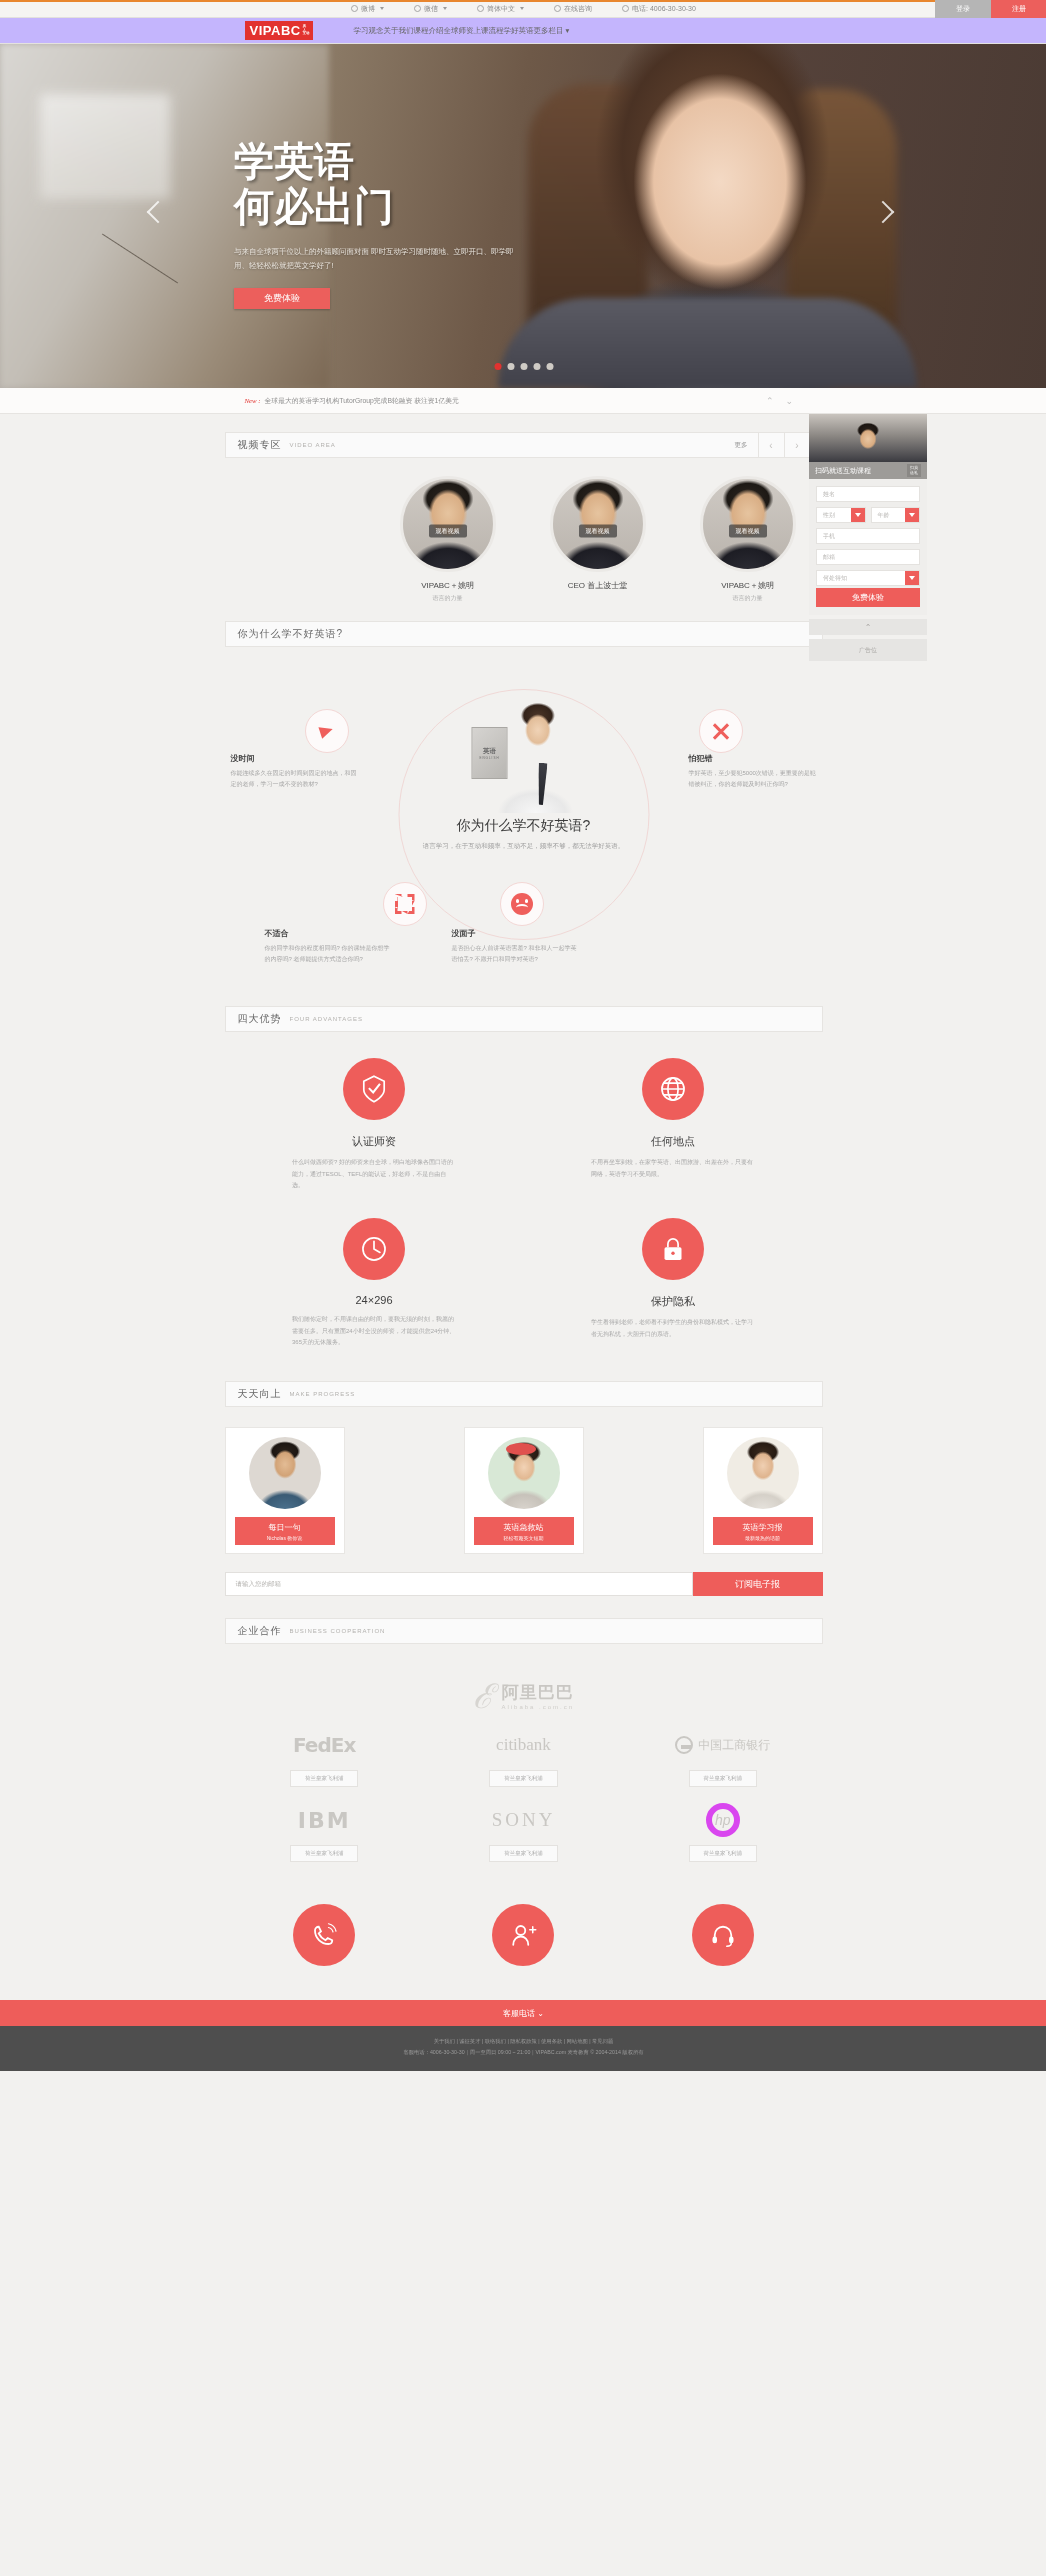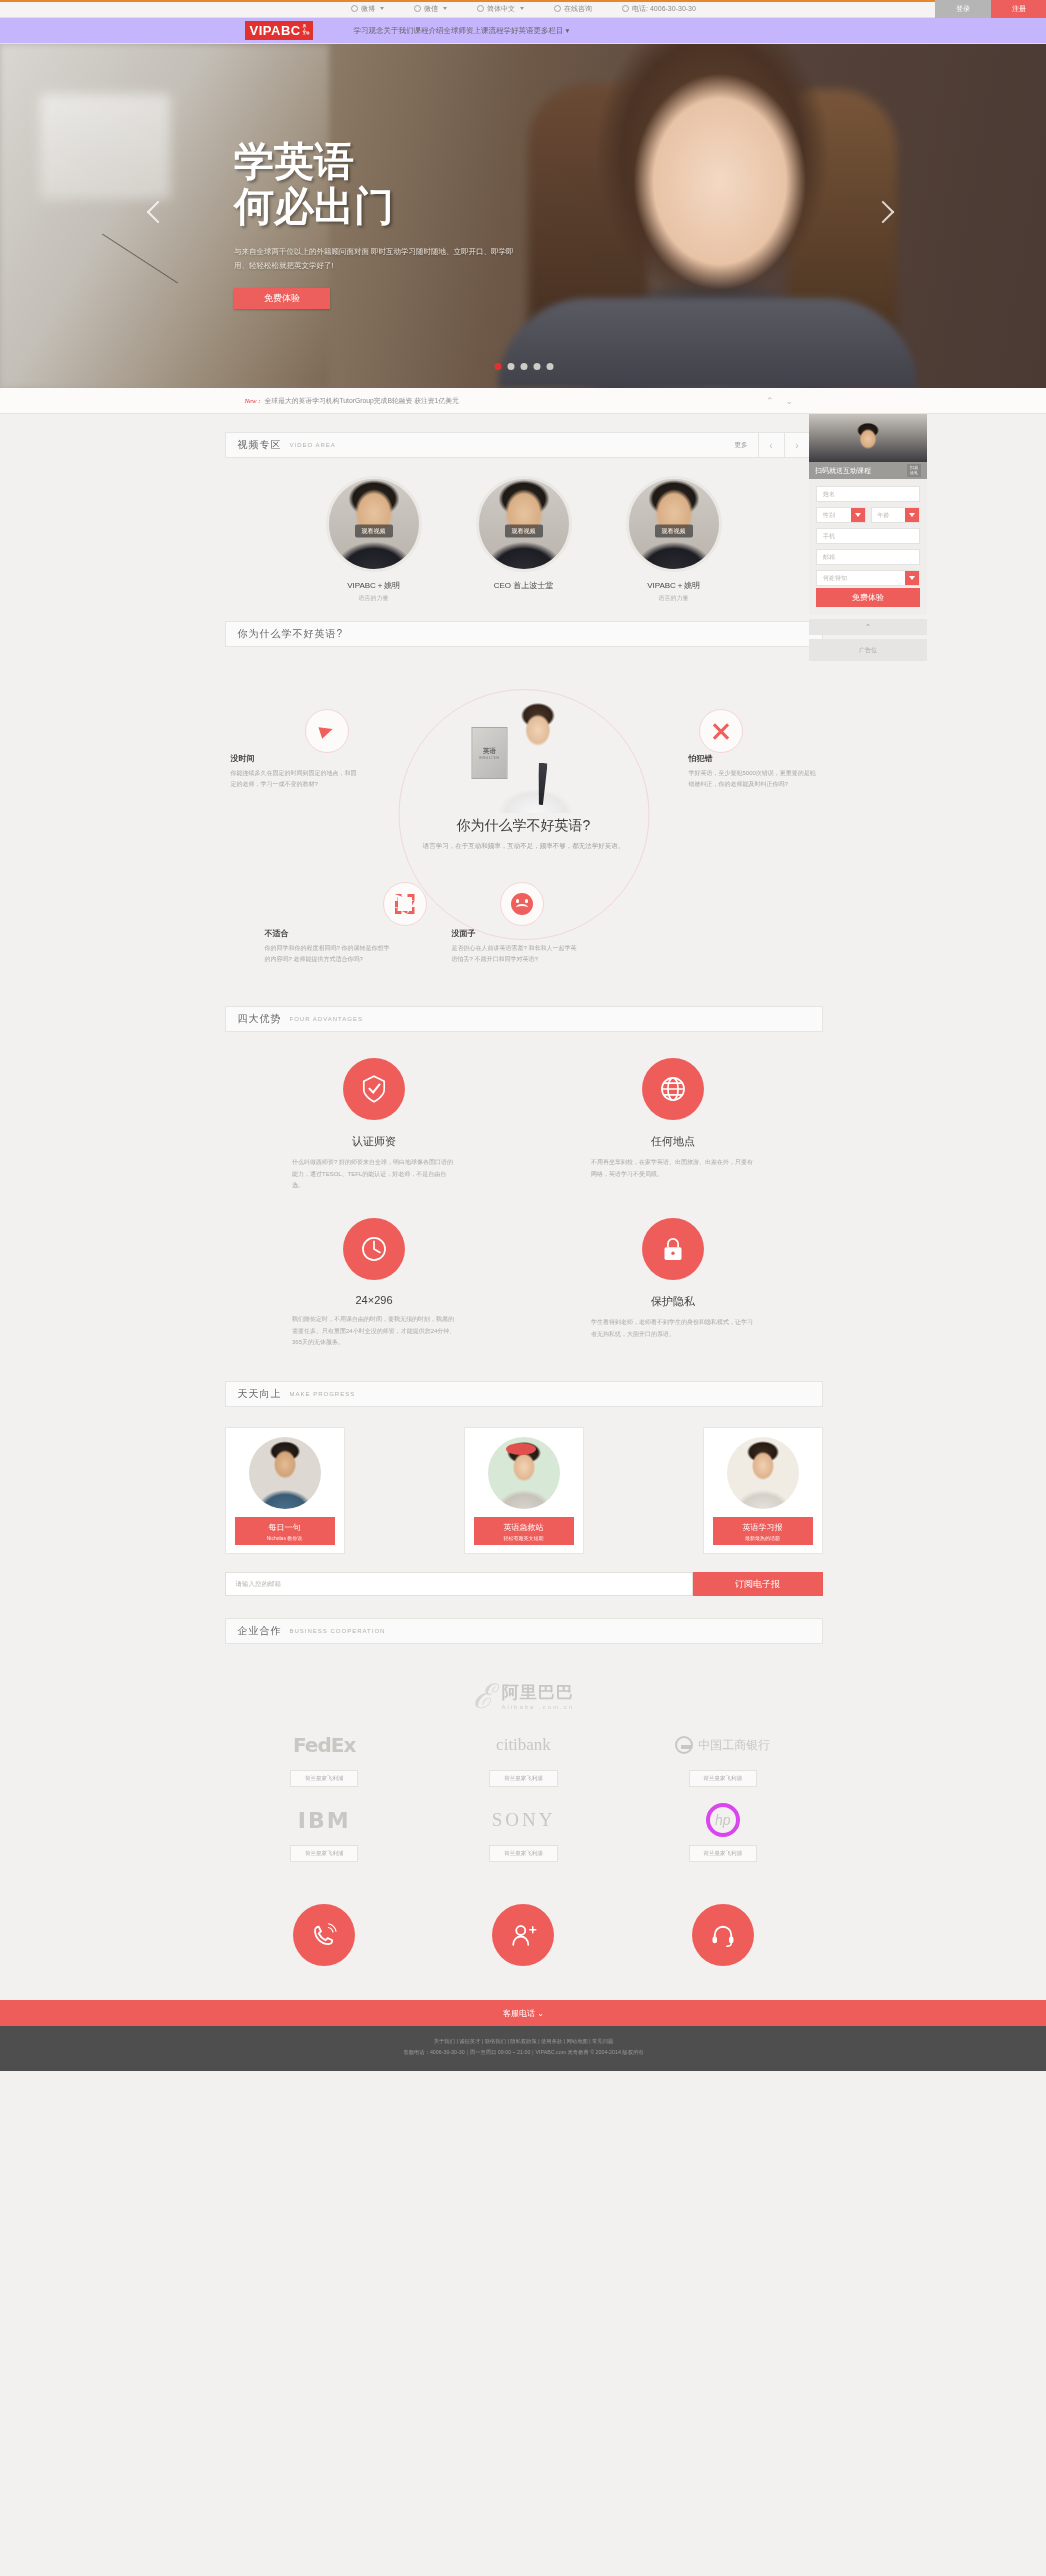--- a/index.html
+++ b/index.html
@@ -120,21 +120,21 @@
     background:#fafafa; border:1px solid #e6e4e1; height:26px;
     display:flex; align-items:center; padding:0 12px; margin-bottom:14px;
   }
   .sec-cn { font-size:10px; color:#666; letter-spacing:1px; }
   .sec-en { font-size:6px; color:#b3b1ae; margin-left:8px; letter-spacing:1px; }
   .sec-tools { margin-left:auto; display:flex; align-items:center; height:100%; }
   .sec-more { font-size:6.5px; color:#999; padding:0 10px; cursor:pointer; }
   .sec-arrow { width:26px; height:26px; border-left:1px solid #e6e4e1; display:flex; align-items:center; justify-content:center; color:#c4c2bf; font-size:10px; cursor:pointer; }
 
   
-  .videos { display:flex; justify-content:center; padding:4px 0 18px; }
+  .videos { display:flex; justify-content:flex-end; padding:4px 0 18px; }
   .video-card { width:150px; text-align:center; }
   .vthumb {
     width:96px; height:96px; border-radius:50%; margin:0 auto; position:relative; overflow:hidden;
     border:3px solid #ebe9e6; background:#ddd9d4;
   }
   .vthumb .face {
     position:absolute; left:0; top:0; width:100%; height:100%;
     background:
       radial-gradient(ellipse 26px 32px at 50% 38%, #e6c49f 0%, #d9ae85 60%, rgba(217,174,133,0) 75%),
       radial-gradient(ellipse 30px 22px at 50% 22%, #2e2722 0%, #1d1915 70%, rgba(29,25,21,0) 85%),
@@ -249,21 +249,21 @@
   .p-cell { width:33.333%; text-align:center; margin-bottom:16px; }
   .p-logo { height:34px; display:flex; align-items:center; justify-content:center; color:#c9c7c3; }
   .p-cap { display:inline-block; border:1px solid #e4e2df; background:#fafafa; font-size:5.5px; color:#aaa; padding:4px 14px; margin-top:8px; }
   .lg-fedex { font-size:20px; font-weight:bold; letter-spacing:-1px; font-family:"DejaVu Sans",sans-serif; }
   .lg-citi { font-size:17px; font-family:"Liberation Serif",serif; }
   .lg-icbc { display:flex; align-items:center; gap:5px; font-size:12px; }
   .icbc-mark { width:18px;height:18px;border:2px solid #c9c7c3;border-radius:50%;position:relative;}
   .icbc-mark:after{content:"";position:absolute;left:4px;top:7px;width:10px;height:4px;background:#c9c7c3;}
   .lg-ibm { font-size:22px; font-weight:bold; letter-spacing:2px; font-family:"DejaVu Sans",sans-serif; }
   .lg-sony { font-size:19px; letter-spacing:3px; font-family:"Liberation Serif",serif; }
-  .lg-hp { width:34px;height:34px;border:4px solid #d946ef;border-radius:50%;display:flex;align-items:center;justify-content:center;font-style:italic;font-size:14px;}
+  .lg-hp { width:34px;height:34px;border:6px solid #d946ef;border-radius:50%;display:flex;align-items:center;justify-content:center;font-style:italic;font-size:14px;}
 
   
   .act-row { display:flex; justify-content:space-around; padding:26px 0 34px; }
   .act-c { width:62px;height:62px;border-radius:50%;background:#ee5d5a;display:flex;align-items:center;justify-content:center;color:#fff;cursor:pointer;}
 
   
   .footer-bar { background:#ee5d5a; height:26px; display:flex; align-items:center; justify-content:center; color:#fff; font-size:8px; cursor:pointer;}
   .footer { background:#4e4e4e; color:#9b9b9b; text-align:center; padding:10px 0 14px; font-size:5.3px; line-height:2; }
 
   

